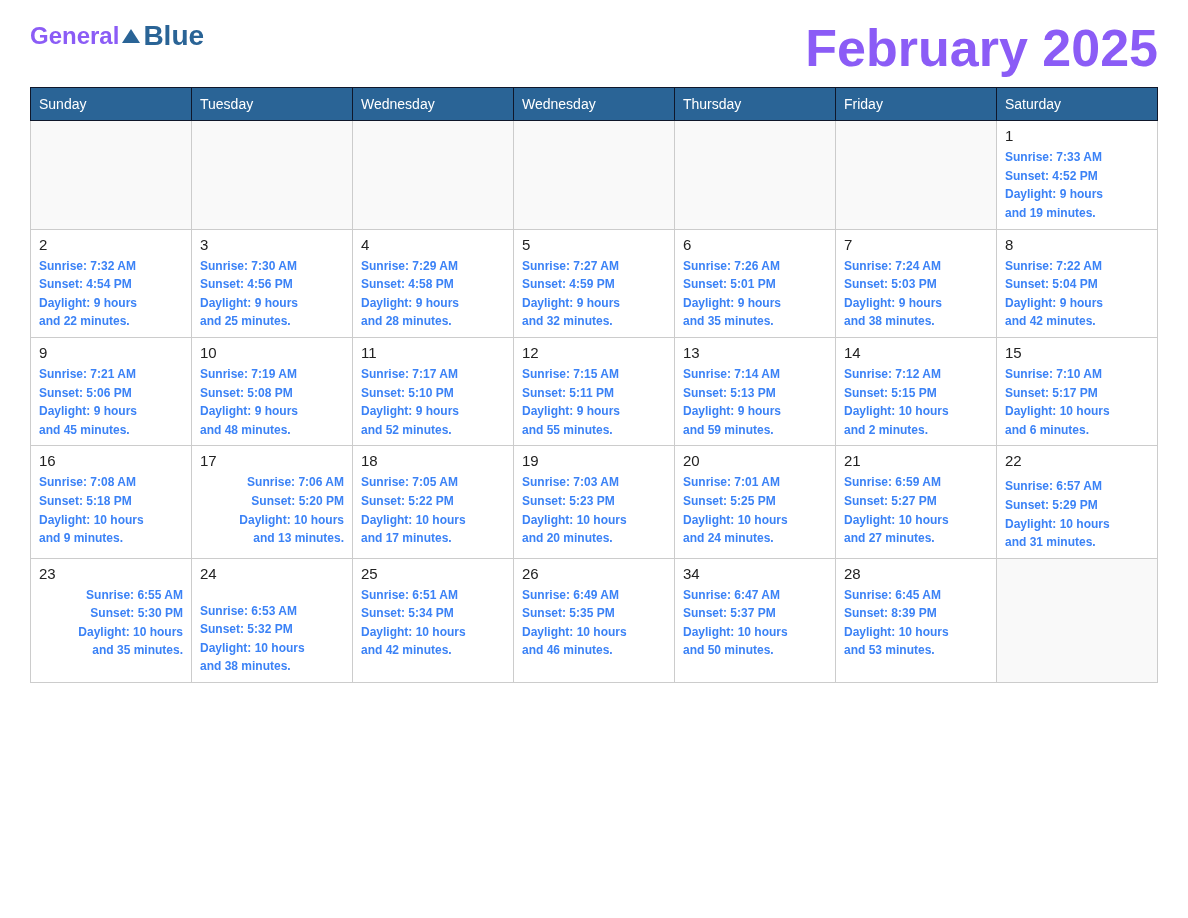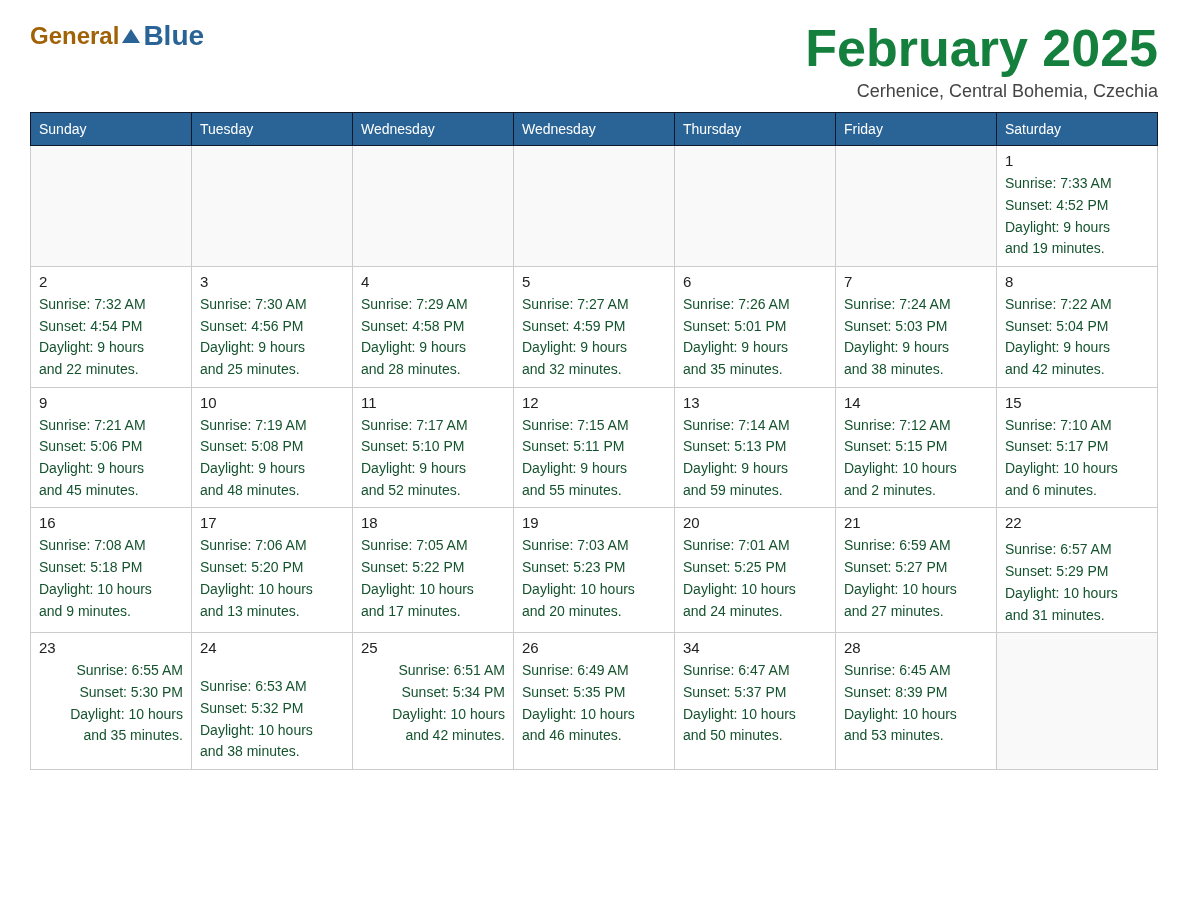--- a/index.html
+++ b/index.html
@@ -25,21 +25,21 @@
       width: 22px;
       height: 22px;
       margin-left: 1px;
     }
     .title-area {
       text-align: right;
     }
     .month-title {
       font-size: 52px;
       font-weight: bold;
-      color: #15803d;
+      color: #8b5cf6;
       line-height: 1.1;
     }
     .location-subtitle {
       font-size: 18px;
       color: #444;
       margin-top: 4px;
     }
     .calendar-table {
       width: 100%;
       border-collapse: collapse;
@@ -69,43 +69,43 @@
       background: #f9f9f9;
     }
     .day-number {
       font-size: 15px;
       font-weight: normal;
       color: #222;
       margin-bottom: 4px;
       display: block;
     }
     .day-info {
-      font-size: 14px;
-      color: #14532d;
+      font-size: 12px;
+      color: #3b82f6;
       line-height: 1.55;
+      font-weight: bold;
     }
     .row-border-top td {
       border-top: 2px solid #2a6496;
     }
   </style>
 </head>
 <body>
 
 <div class="header-area">
   <div class="logo">
-    <span style="font-size:24px;font-weight:bold;color:#a16207;font-family:Arial,sans-serif;">General</span>
+    <span style="font-size:24px;font-weight:bold;color:#8b5cf6;font-family:Arial,sans-serif;">General</span>
 
     <svg class="logo-icon" viewBox="0 0 22 22" style="margin:0 0 0 1px;vertical-align:middle;">
       <polygon points="2,18 11,4 20,18" fill="#2a6496"></polygon>
     </svg>
     <span style="font-size:28px;font-weight:bold;color:#2a6496;font-family:Arial,sans-serif;margin-left:1px;">Blue</span>
   </div>
   <div class="title-area">
     <div class="month-title">February 2025</div>
-    <div class="location-subtitle">Cerhenice, Central Bohemia, Czechia</div>
   </div>
 </div>
 
 <table class="calendar-table">
   <thead>
     <tr>
       <th>Sunday</th>
       <th>Tuesday</th>
       <th>Wednesday</th>
       <th>Wednesday</th>
@@ -235,21 +235,21 @@
       <tr class="row-border-top">
         <td>
           <span class="day-number">16</span>
           <div class="day-info" style="white-space: pre-line;">Sunrise: 7:08 AM
 Sunset: 5:18 PM
 Daylight: 10 hours
 and 9 minutes.</div>
         </td>
         <td>
           <span class="day-number">17</span>
-          <div class="day-info" style="white-space: pre-line;">Sunrise: 7:06 AM
+          <div class="day-info" style="white-space: pre-line; text-align: right;">Sunrise: 7:06 AM
 Sunset: 5:20 PM
 Daylight: 10 hours
 and 13 minutes.</div>
         </td>
         <td>
           <span class="day-number">18</span>
           <div class="day-info" style="white-space: pre-line;">Sunrise: 7:05 AM
 Sunset: 5:22 PM
 Daylight: 10 hours
 and 17 minutes.</div>
@@ -293,21 +293,21 @@
         </td>
         <td>
           <span class="day-number">24</span>
           <div class="day-info" style="white-space: pre-line; margin-top: 20px;">Sunrise: 6:53 AM
 Sunset: 5:32 PM
 Daylight: 10 hours
 and 38 minutes.</div>
         </td>
         <td>
           <span class="day-number">25</span>
-          <div class="day-info" style="white-space: pre-line; text-align: right;">Sunrise: 6:51 AM
+          <div class="day-info" style="white-space: pre-line;">Sunrise: 6:51 AM
 Sunset: 5:34 PM
 Daylight: 10 hours
 and 42 minutes.</div>
         </td>
         <td>
           <span class="day-number">26</span>
           <div class="day-info" style="white-space: pre-line;">Sunrise: 6:49 AM
 Sunset: 5:35 PM
 Daylight: 10 hours
 and 46 minutes.</div>

